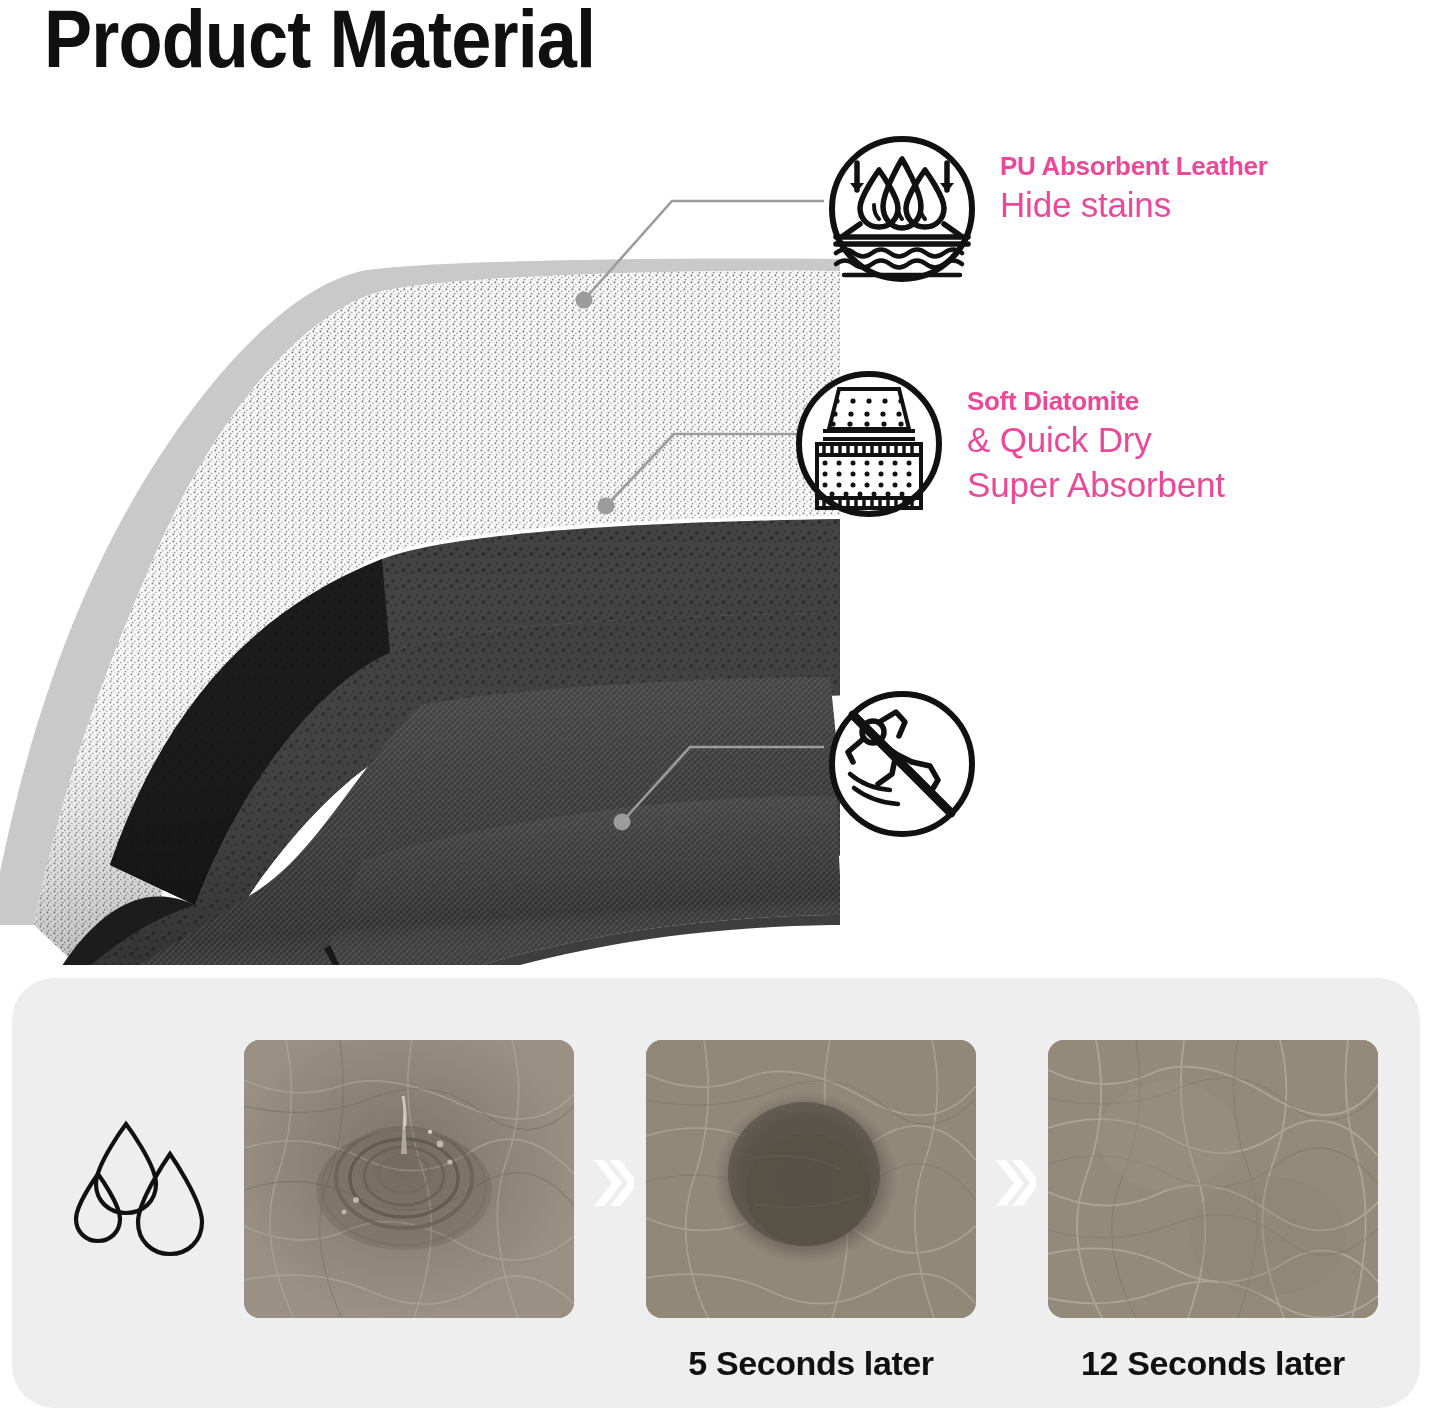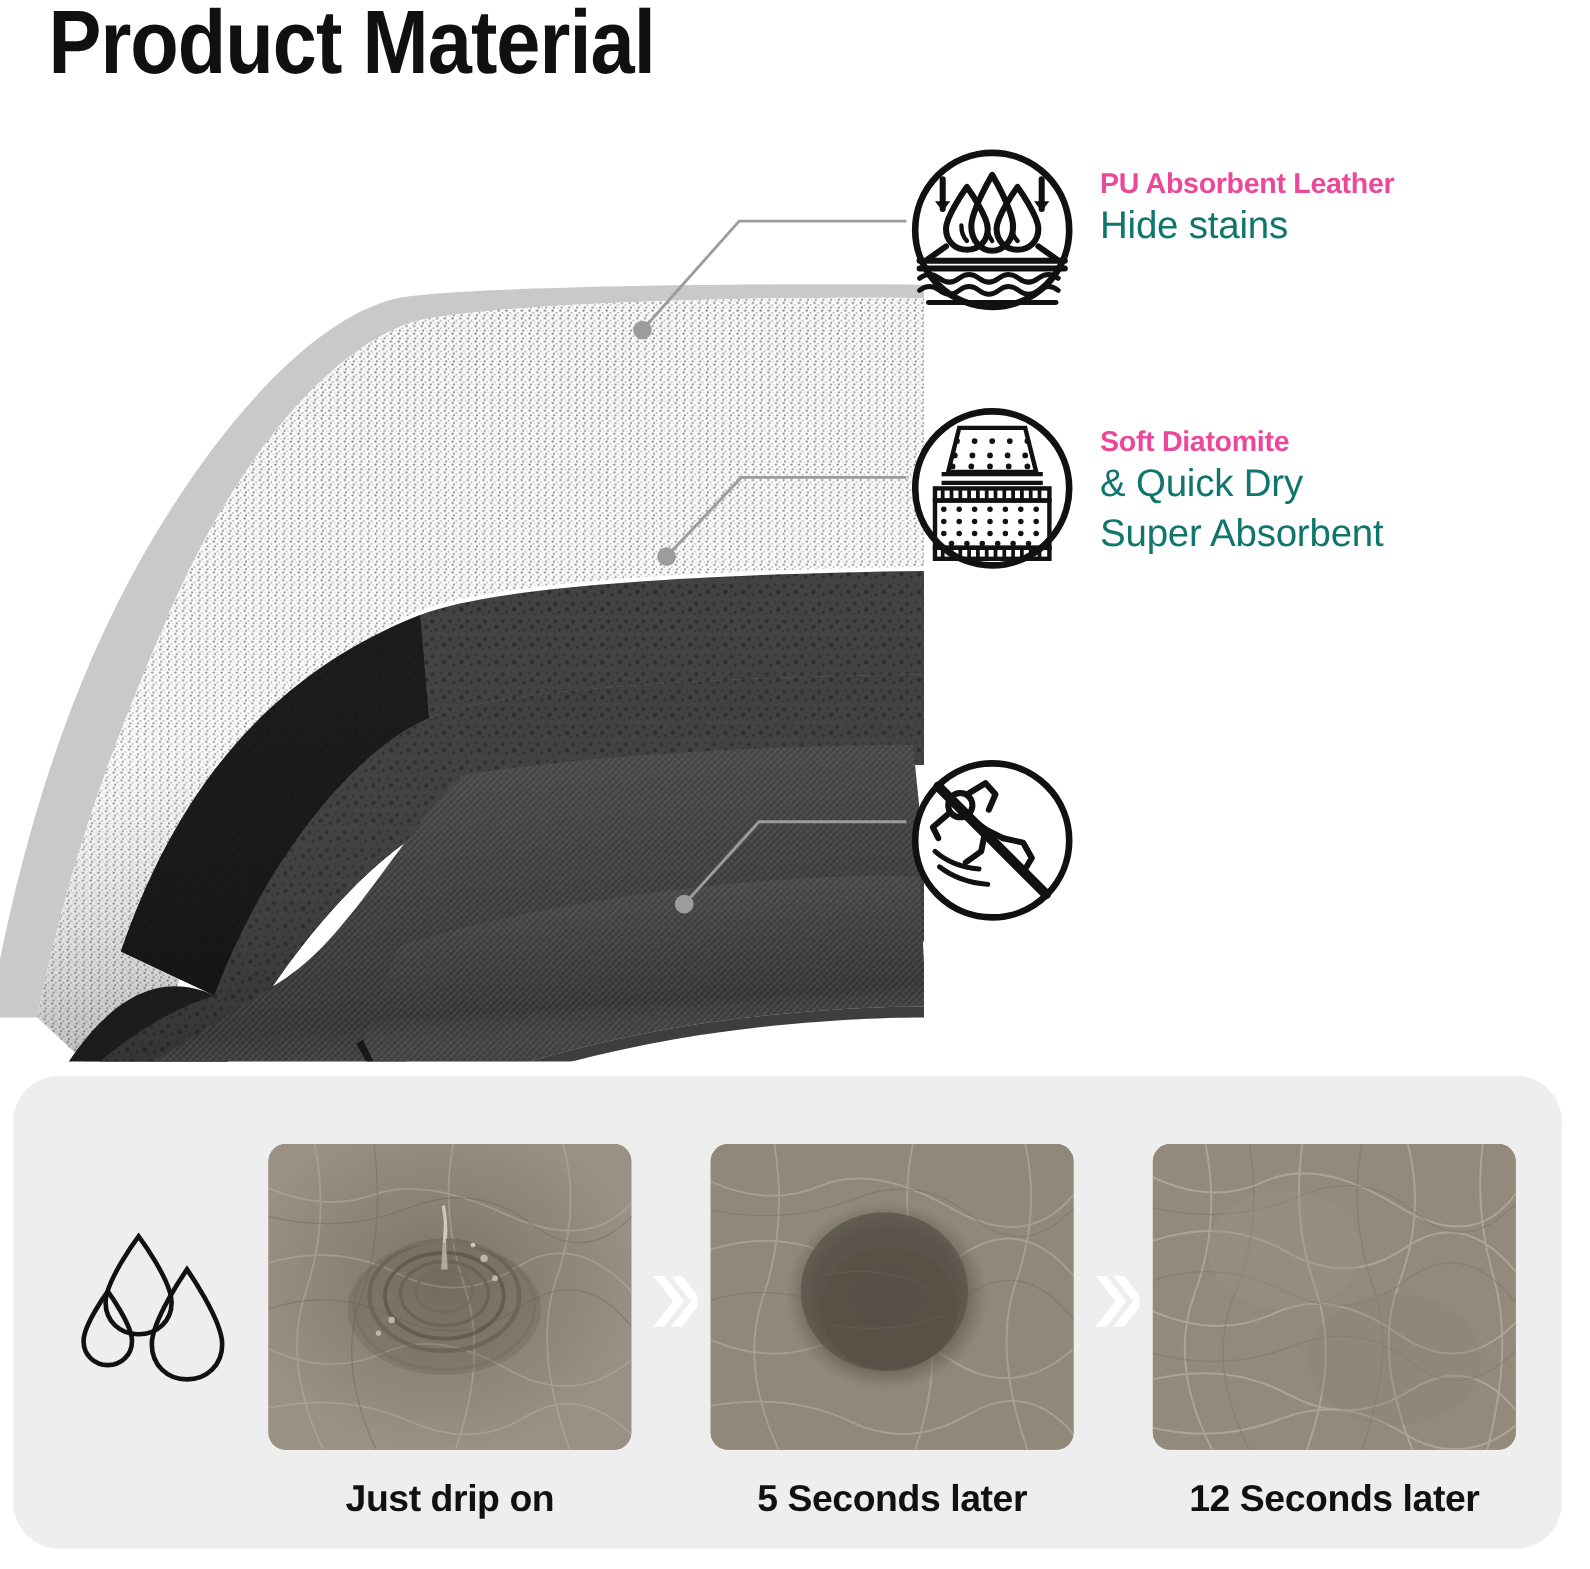--- a/index.html
+++ b/index.html
@@ -43,21 +43,21 @@
   #callout-connectors svg { width:100%; height:100%; display:block; }
 
   
   .feature-callout {
     position:absolute;
     display:flex;
     align-items:flex-start;
     gap:22px;
   }
   #feature-0 { left:826px; top:133px; }
-  #feature-1 { left:826px; top:368px; }
+  #feature-1 { left:793px; top:368px; }
   #feature-2 { left:826px; top:688px; }
 
   .feature-icon {
     width:152px; height:152px;
     flex:0 0 152px;
   }
   .feature-icon svg { width:100%; height:100%; display:block; }
 
   .feature-text { padding-top:18px; }
   .feature-heading {
@@ -65,21 +65,21 @@
     font-weight:700;
     line-height:1.18;
     color:#ec4899;
     white-space:nowrap;
     letter-spacing:-0.3px;
   }
   .feature-sub {
     font-size:35px;
     font-weight:400;
     line-height:1.30;
-    color:#0f766e;
+    color:#ec4899;
     white-space:nowrap;
     letter-spacing:-0.2px;
   }
 
   
   #demo-panel {
     position:absolute;
     left:12px; top:978px;
     width:1408px; height:430px;
     background:#eeeeee;
@@ -471,21 +471,20 @@
             <circle cx="206" cy="122" r="2.6"></circle>
             <circle cx="112" cy="160" r="3"></circle>
             <circle cx="100" cy="172" r="2.4"></circle>
             <circle cx="186" cy="92" r="2.2"></circle>
           </g>
 
           <ellipse cx="160" cy="150" rx="88" ry="60" fill="#4f483f" opacity="0.18"></ellipse>
         </svg>
       </div>
     </div>
-    <div class="demo-caption">Just drip on</div>
   </div>
 
   <div class="demo-step" id="demo-step-1">
     <div class="demo-photo">
       <div class="marble">
         <svg viewBox="0 0 330 278" preserveAspectRatio="none" xmlns="http://www.w3.org/2000/svg">
           <defs>
             <radialGradient id="st1" cx="50%" cy="50%" r="50%">
               <stop offset="0%" stop-color="#575046" stop-opacity="0.95"></stop>
               <stop offset="70%" stop-color="#5d564c" stop-opacity="0.92"></stop>

